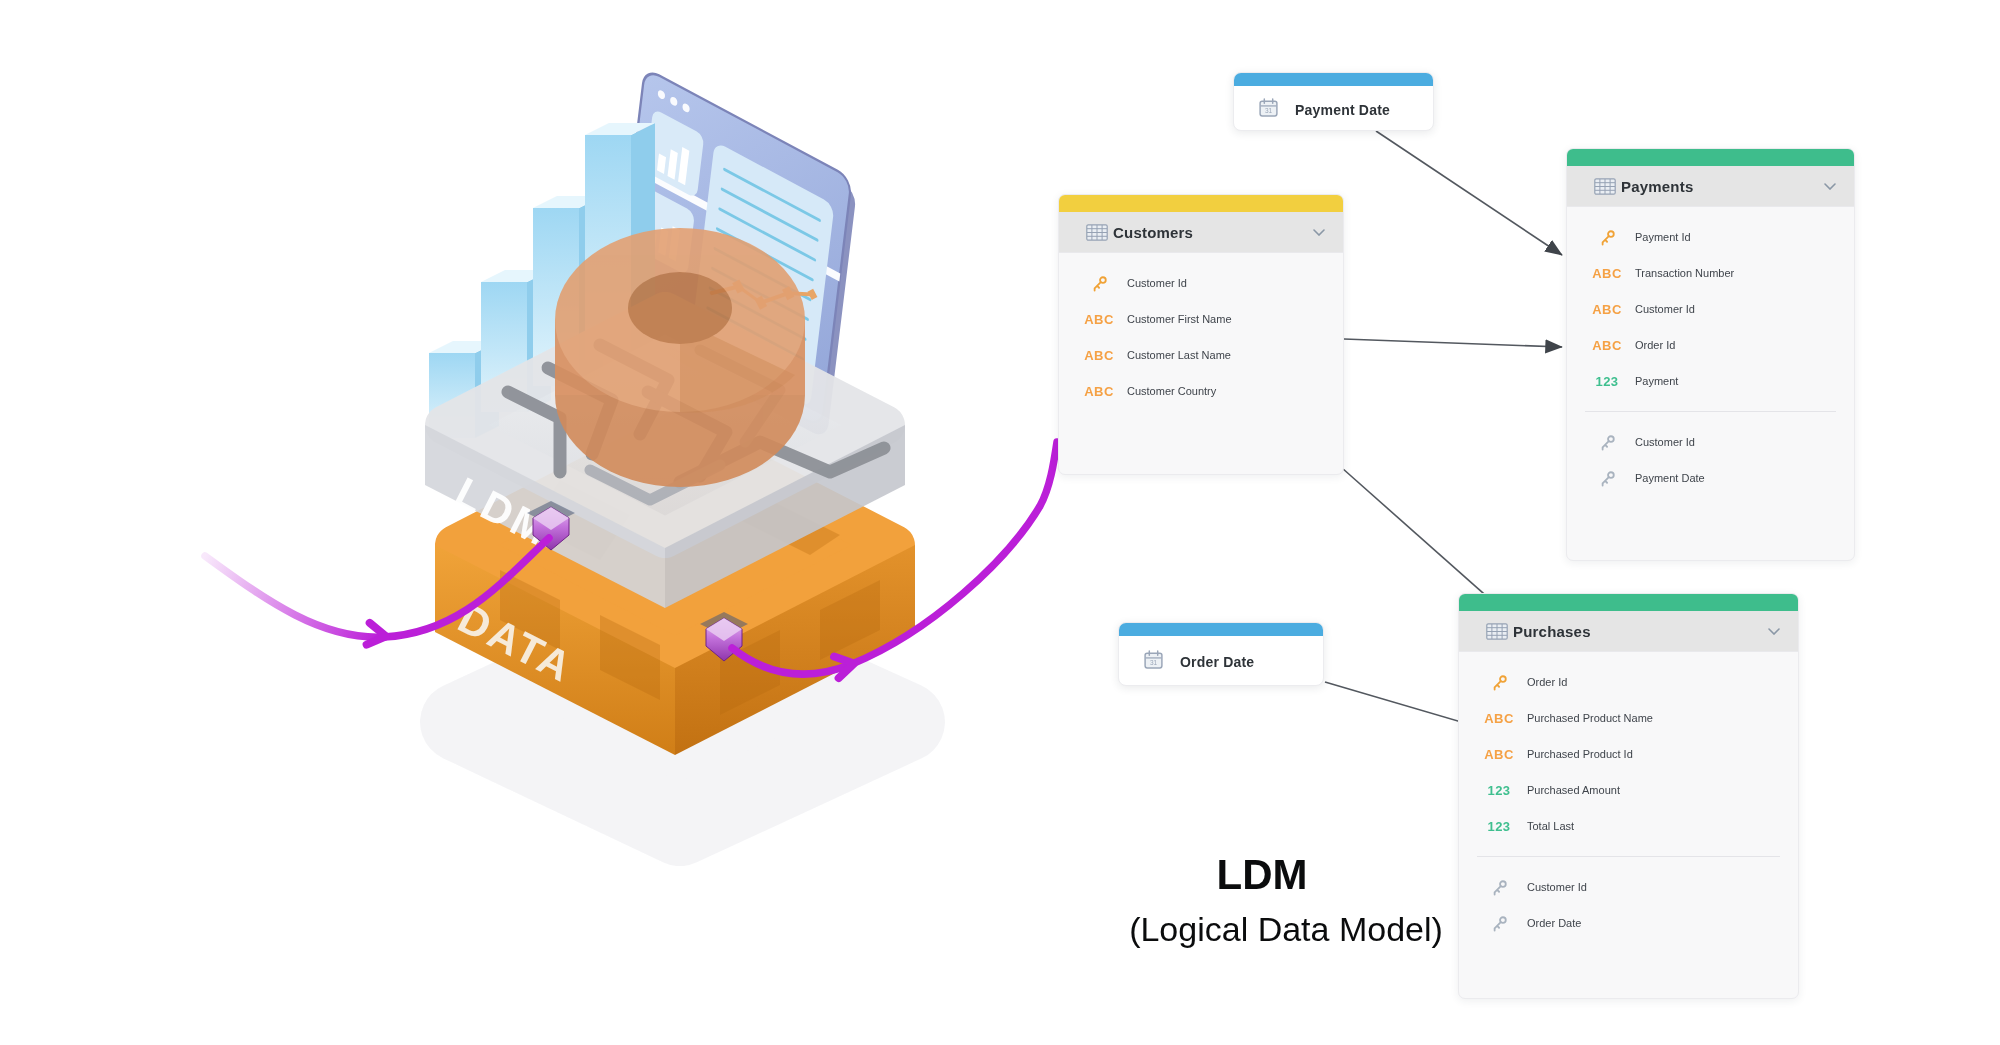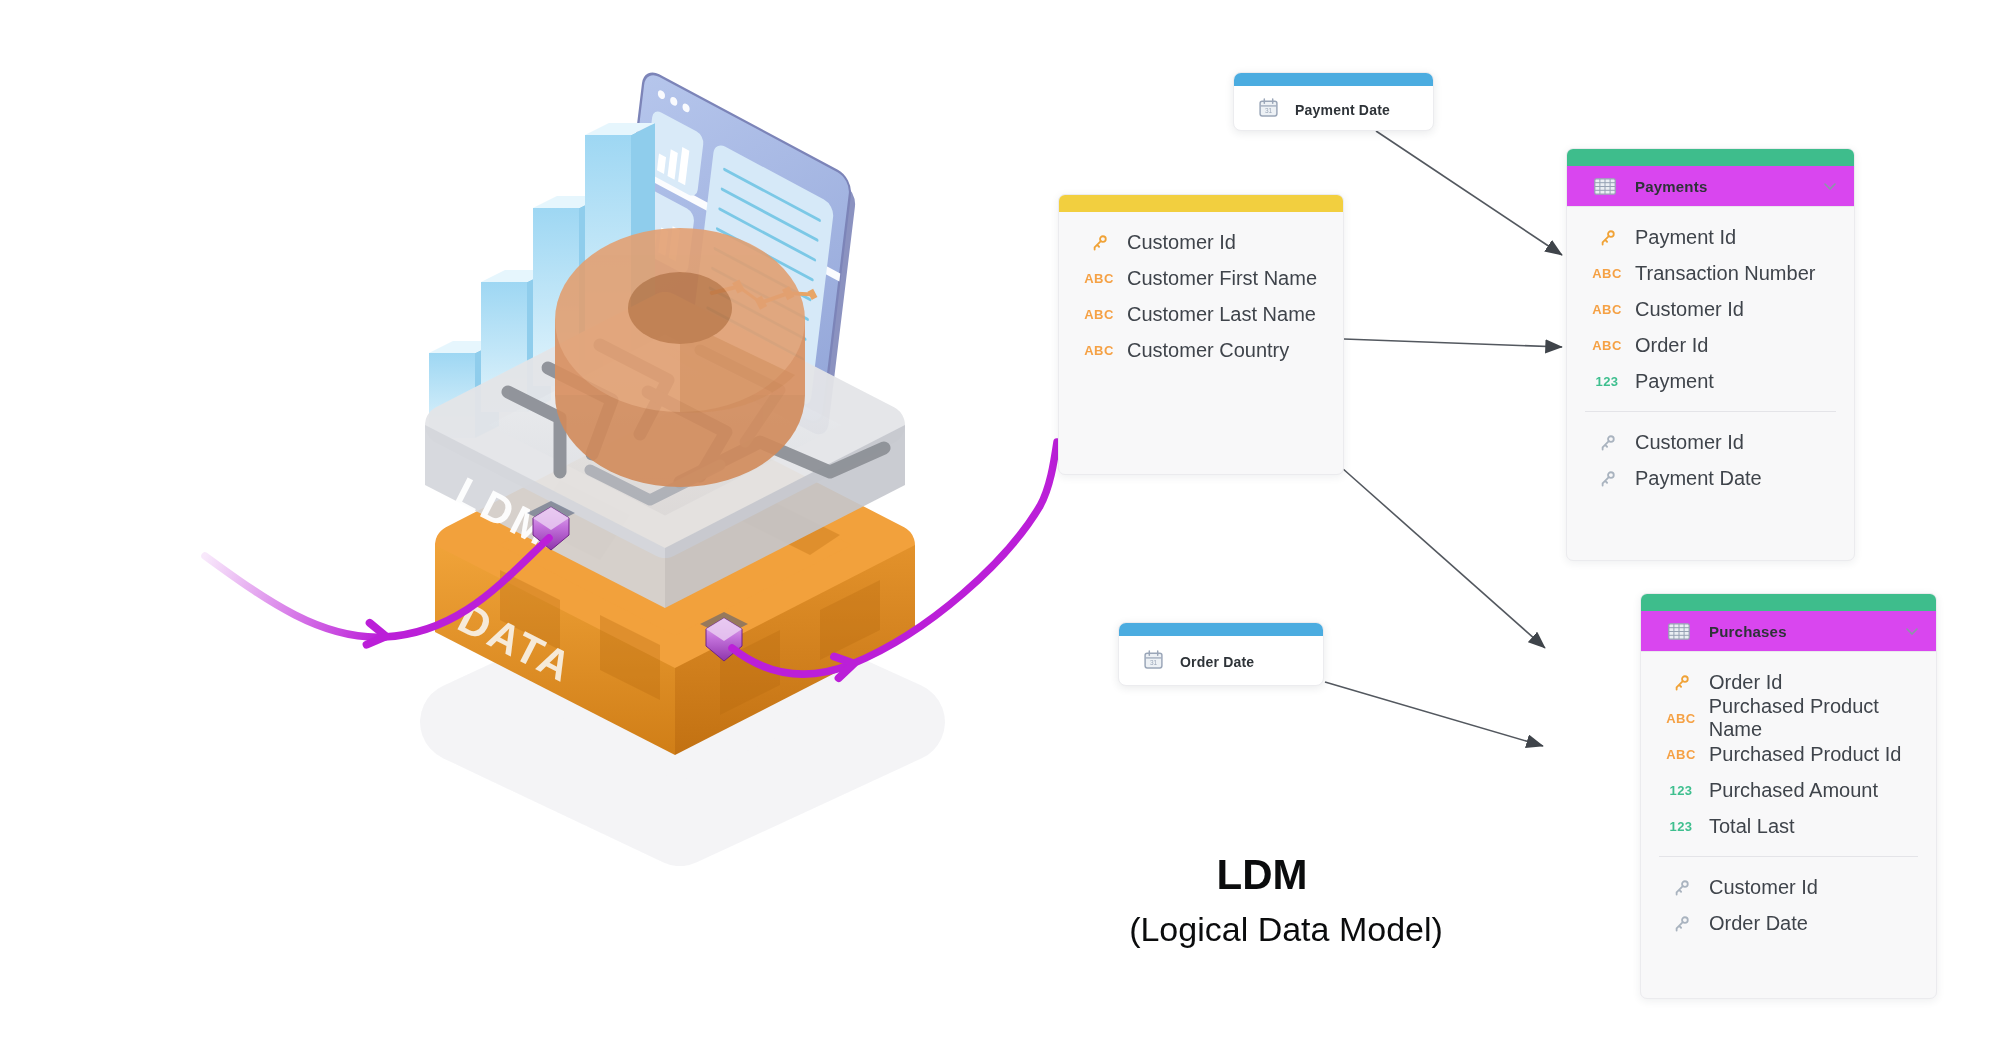--- a/index.html
+++ b/index.html
@@ -4,29 +4,29 @@
 <style>
   html,body{margin:0;padding:0;background:#fff;}
   .stage{position:relative;width:2000px;height:1045px;background:#fff;overflow:hidden;
          font-family:"Liberation Sans",sans-serif;}
   .art{position:absolute;left:0;top:0;z-index:1;}
 
   
   .entity{position:absolute;z-index:2;background:#F8F8F9;border:1px solid #EBEBEE;
           border-radius:7px;box-shadow:0 2px 8px rgba(40,45,60,.08);box-sizing:border-box;}
   .accent-bar{height:17px;border-radius:6px 6px 0 0;}
-  .entity-head{height:40px;background:#d946ef;display:flex;align-items:center;
-               padding:0 18px 0 22px;gap:14px;border-bottom:1px solid #E9E9EC;}
+  .entity-head{height:40px;background:#e5e5e5;display:flex;align-items:center;
+               padding:0 18px 0 22px;border-bottom:1px solid #E9E9EC;}
   .entity-title{font-weight:bold;font-size:15px;color:#2E3338;flex:1;letter-spacing:.2px;}
   .chev{display:flex;align-items:center;}
   .fields{padding-top:12px;}
   .field-row{height:36px;display:flex;align-items:center;padding-left:24px;gap:12px;}
   .f-icon{width:32px;display:flex;justify-content:center;align-items:center;}
   .tag{font-size:13px;font-weight:bold;letter-spacing:.4px;}
-  .f-label{font-size:20px;color:#3F444B;}
+  .f-label{font-size:11px;color:#3F444B;}
   .divider{height:1px;background:#E4E4E8;margin:12px 18px;}
 
   
   .chip{position:absolute;z-index:2;background:#fff;border:1px solid #ECECEF;border-radius:8px;
         box-shadow:0 2px 8px rgba(40,45,60,.10);box-sizing:border-box;}
   .chip .accent-bar{height:13px;border-radius:7px 7px 0 0;}
   .chip-body{display:flex;align-items:center;gap:16px;padding:11px 16px 11px 24px;}
   .chip-title{font-weight:bold;font-size:14px;color:#2E3338;letter-spacing:.2px;}
 
   
@@ -203,20 +203,41 @@
     <g stroke="#53585F" stroke-width="1.6" fill="none">
       <line x1="1376" y1="131" x2="1562" y2="255" marker-end="url(#arrTri)"></line>
       <line x1="1344" y1="339" x2="1562" y2="347" marker-end="url(#arrTri)"></line>
       <line x1="1342" y1="468" x2="1545" y2="648" marker-end="url(#arrTri)"></line>
       <line x1="1325" y1="682" x2="1543" y2="746" marker-end="url(#arrTri)"></line>
     </g>
   </svg>
 
   <div class="entity" style="left:1058px;top:194px;width:286px;height:281px">
     <div class="accent-bar" style="background: rgb(242, 207, 63);"></div>
+    <div class="entity-head">
+      <span class="f-icon">
+        <svg width="22" height="17" viewBox="0 0 22 17">
+            <rect x=".8" y=".8" width="20.4" height="15.4" rx="1.5" fill="#EAEEF3" stroke="#96A2B4" stroke-width="1.2"></rect>
+            <g stroke="#96A2B4" stroke-width="1">
+              <line x1="5.9" y1="1" x2="5.9" y2="16"></line>
+              <line x1="11" y1="1" x2="11" y2="16"></line>
+              <line x1="16.1" y1="1" x2="16.1" y2="16"></line>
+              <line x1="1" y1="4.7" x2="21" y2="4.7"></line>
+              <line x1="1" y1="8.5" x2="21" y2="8.5"></line>
+              <line x1="1" y1="12.3" x2="21" y2="12.3"></line>
+            </g>
+          </svg>
+      </span>
+      <span class="entity-title">Customers</span>
+      <span class="chev">
+        <svg width="12" height="7" viewBox="0 0 12 7">
+            <path d="M1,1 L6,6 L11,1" stroke="#8A97A6" stroke-width="1.6" fill="none" stroke-linecap="round"></path>
+          </svg>
+      </span>
+    </div>
     <div class="fields">
         <div class="field-row">
           <span class="f-icon">
             <svg width="17" height="17" viewBox="0 0 16 16">
               <circle cx="11.2" cy="4.8" r="2.7" fill="none" stroke="#F0A236" stroke-width="1.7"></circle>
               <path d="M9.2 6.8 L3.4 12.6 L3.4 14.6 M5.8 10.2 L7.6 12" fill="none" stroke="#F0A236" stroke-width="1.7" stroke-linecap="round"></path>
             </svg>
           </span>
           <span class="f-label">Customer Id</span>
         </div>
@@ -313,21 +334,21 @@
             <svg width="17" height="17" viewBox="0 0 16 16">
               <circle cx="11.2" cy="4.8" r="2.7" fill="none" stroke="#A9B3BF" stroke-width="1.7"></circle>
               <path d="M9.2 6.8 L3.4 12.6 L3.4 14.6 M5.8 10.2 L7.6 12" fill="none" stroke="#A9B3BF" stroke-width="1.7" stroke-linecap="round"></path>
             </svg>
           </span>
           <span class="f-label">Payment Date</span>
         </div>
       </div>
   </div>
 
-  <div class="entity" style="left:1640px;top:593px;width:297px;height:406px">
+  <div class="entity" style="left:1458px;top:593px;width:341px;height:406px">
     <div class="accent-bar" style="background: rgb(62, 189, 140);"></div>
     <div class="entity-head">
       <span class="f-icon">
         <svg width="22" height="17" viewBox="0 0 22 17">
             <rect x=".8" y=".8" width="20.4" height="15.4" rx="1.5" fill="#EAEEF3" stroke="#96A2B4" stroke-width="1.2"></rect>
             <g stroke="#96A2B4" stroke-width="1">
               <line x1="5.9" y1="1" x2="5.9" y2="16"></line>
               <line x1="11" y1="1" x2="11" y2="16"></line>
               <line x1="16.1" y1="1" x2="16.1" y2="16"></line>
               <line x1="1" y1="4.7" x2="21" y2="4.7"></line>

